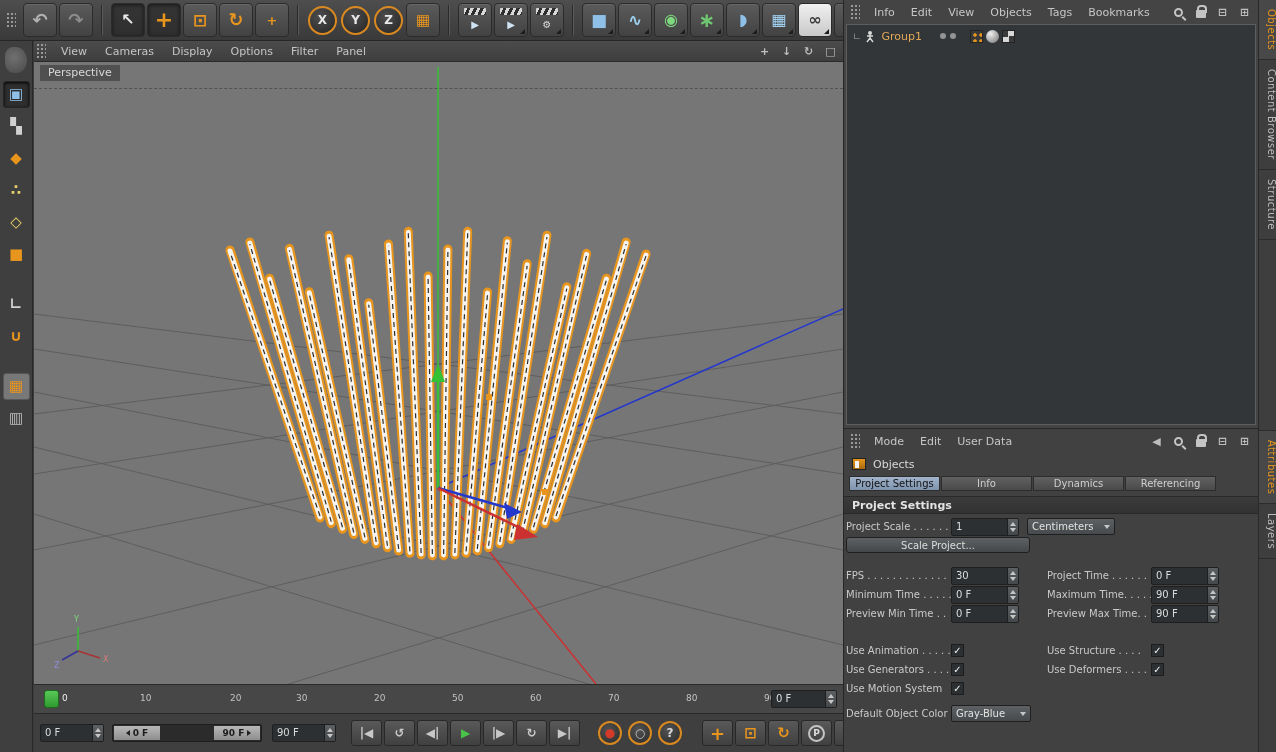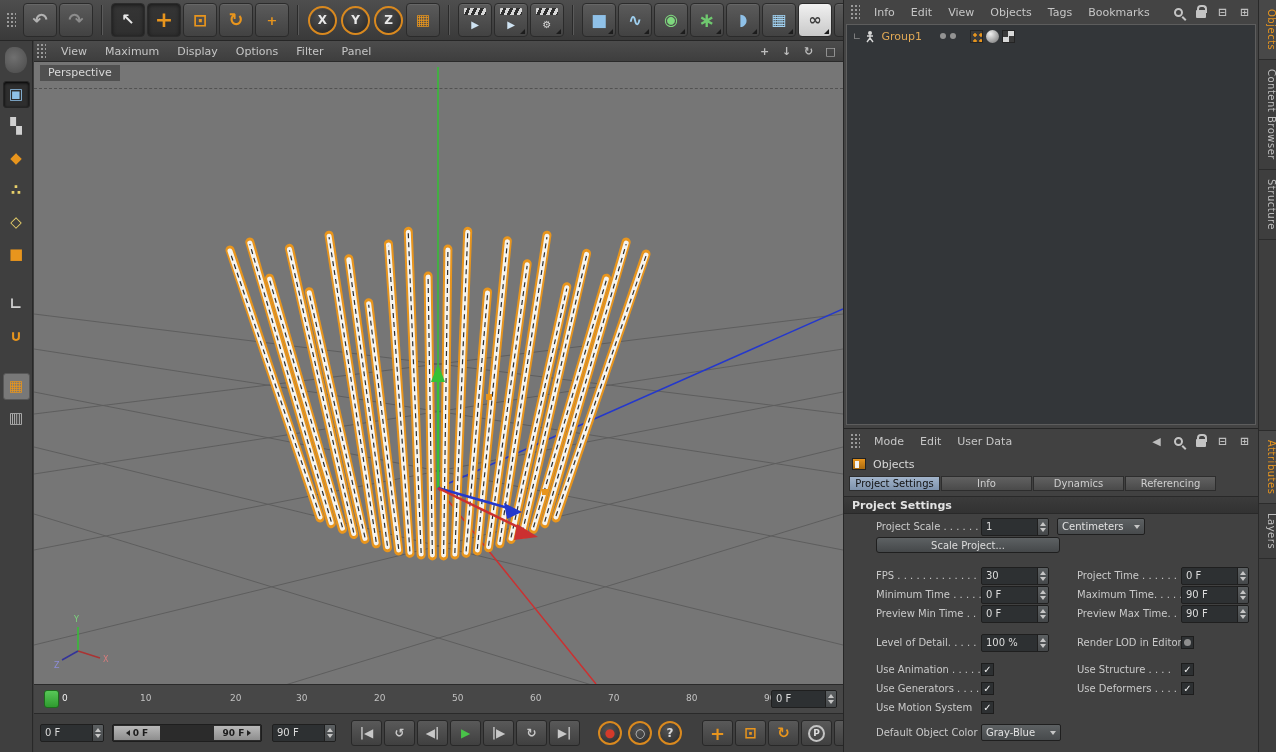--- a/index.html
+++ b/index.html
@@ -113,21 +113,21 @@
 .tabs-row{display:flex;gap:1px;margin:1px 0 0 5px}
 .tab{width:91px;height:15px;font-size:10px;display:flex;align-items:center;justify-content:center;
   background:linear-gradient(#616161,#4a4a4a);color:#cfcfcf;border:1px solid #2d2d2d;
   white-space:nowrap;overflow:hidden}
 .tab.selected{background:linear-gradient(#a2b4cb,#7e93ad);color:#101010}
 .tab.light{background:linear-gradient(#cacaca,#a3a3a3);color:#1c1c1c}
 .section{height:18px;margin-top:5px;background:linear-gradient(#3b3b3b,#323232);
   border-top:1px solid #292929;border-bottom:1px solid #292929;display:flex;align-items:center;
   padding-left:8px;font-weight:bold;color:#e2e2e2;font-size:11px}
 .am-body{padding-top:3px}
-.row{display:flex;align-items:center;height:19px;padding-left:32px}
+.row{display:flex;align-items:center;height:19px;padding-left:2px}
 .lb1{width:105px;font-size:10px;color:#c9c9c9;white-space:nowrap;overflow:hidden;flex:none}
 .lb2{width:104px;margin-left:28px;font-size:10px;color:#c9c9c9;white-space:nowrap;overflow:hidden;flex:none}
 .f1{width:68px;flex:none}
 .dd{display:inline-flex;align-items:center;height:17px;background:linear-gradient(#5d6163,#474a4c);
   border:1px solid #1f1f1f;border-radius:2px;padding:0 4px}
 .dd .v{flex:1;font-size:10px;color:#e2e2e2;white-space:nowrap;overflow:hidden}
 .btn{width:184px;height:16px;background:linear-gradient(#5d6163,#45484a);border:1px solid #1f1f1f;
   border-radius:3px;font-size:10px;color:#dcdcdc;display:flex;align-items:center;justify-content:center}
 .chk{width:13px;height:13px;background:#2d3032;border:1px solid #1d1d1d;display:flex;align-items:center;
   justify-content:center;font-size:10px;color:#efefef;flex:none}
@@ -264,21 +264,21 @@
         </div>
       </div>
   </div>
 
   <div class="center">
 
     <div class="vp-menubar">
       <div class="handle"></div>
       <div style="display:flex">
           <span class="vp-menu-item">View</span>
-          <span class="vp-menu-item">Maximum</span>
+          <span class="vp-menu-item">Cameras</span>
           <span class="vp-menu-item">Display</span>
           <span class="vp-menu-item">Options</span>
           <span class="vp-menu-item">Filter</span>
           <span class="vp-menu-item">Panel</span>
         </div>
       <div class="vp-right">
           <div class="mi">
             <span class="g2">+</span>
           </div>
           <div class="mi">
@@ -649,32 +649,20 @@
           <span class="lb2">Preview Max Time. .</span>
           <span class="fld f1">
             <span class="v">90 F</span>
             <span class="st">
                 <i class="tri-up"></i>
                 <i class="tri-dn"></i>
               </span>
           </span>
         </div>
         <div class="vgap10"></div>
-        <div class="row">
-          <span class="lb1">Level of Detail. . . . .</span>
-          <span class="fld f1">
-            <span class="v">100 %</span>
-            <span class="st">
-                <i class="tri-up"></i>
-                <i class="tri-dn"></i>
-              </span>
-          </span>
-          <span class="lb2">Render LOD in Editor</span>
-          <span class="chk off"></span>
-        </div>
         <div class="vgap8"></div>
         <div class="row">
           <span class="lb1">Use Animation . . . . .</span>
           <span class="chk" style="width:13px">✓</span>
           <span class="lb2" style="margin-left:83px">Use Structure . . . .</span>
           <span class="chk">✓</span>
         </div>
         <div class="row">
           <span class="lb1">Use Generators . . . .</span>
           <span class="chk">✓</span>

